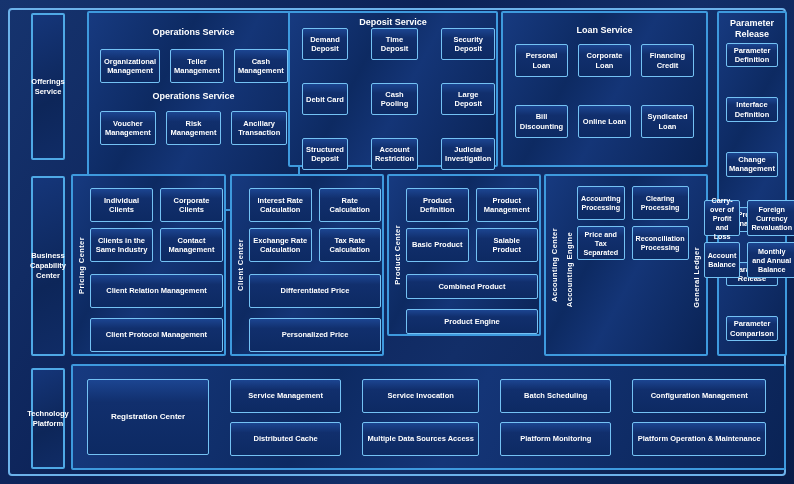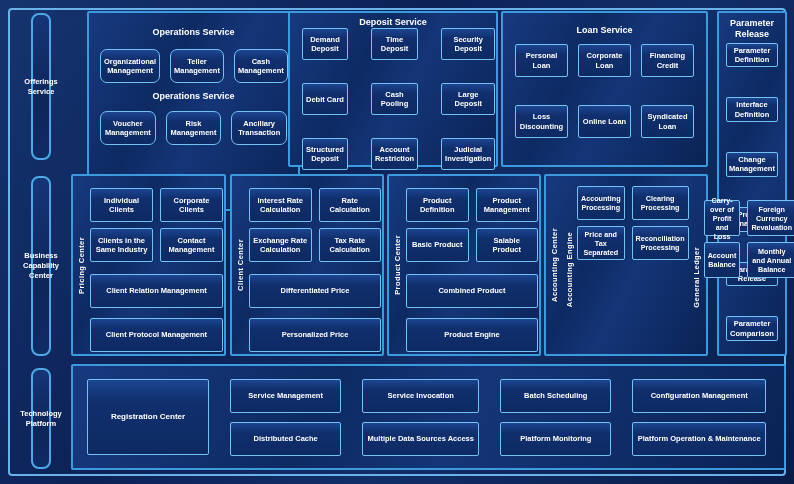--- a/index.html
+++ b/index.html
@@ -7,22 +7,22 @@
     position:relative; width:794px; height:484px; overflow:hidden;
     background: linear-gradient(125deg, #16346f 0%, #0c2257 38%, #122e68 62%, #081c48 100%);
     font-family:"Liberation Sans", sans-serif; color:#ffffff;
   }
   .frame {
     position:absolute; left:8px; top:8px; right:8px; bottom:8px;
     border:2px solid #6cb2ea; border-radius:4px; pointer-events:none;
   }
   
   .rail-box {
-    position:absolute; left:31px; width:20px; box-sizing:border-box;
-    border:2px solid #4fa9e6; border-radius:8px;
+    position:absolute; left:31px; width:34px; box-sizing:border-box;
+    border:2px solid #4fa9e6; border-radius:2px;
     background: linear-gradient(155deg, #15367a 0%, #0d2659 60%, #102c66 100%);
     display:flex; align-items:center; justify-content:center; text-align:center;
     font-weight:bold; font-size:7.5px; line-height:1.3; padding:2px;
   }
   
   .section {
     position:absolute; box-sizing:border-box;
     border:2px solid #3e9ade; border-radius:2px;
     background: linear-gradient(118deg, #173a80 0%, #0d2a62 35%, #143577 55%, #0a2355 100%);
   }
@@ -40,21 +40,21 @@
   }
   .vlabel {
     writing-mode: vertical-rl; transform: rotate(180deg);
     font-weight:bold; font-size:7.5px; letter-spacing:0.4px; white-space:nowrap;
     display:flex; align-items:center; justify-content:center;
   }
   
   #sec-operations { left:87px; top:11px; width:213px; height:200px; padding:4px 11px 0 11px; display:flex; flex-direction:column; }
   #sec-operations .sec-title { height:32px; }
   #sec-operations .brow { display:flex; gap:10px; height:34px; }
-  #sec-operations .brow .box { flex:1;border-radius:7px; }
+  #sec-operations .brow .box { flex:1; }
   #sec-operations .mid-label { height:28px; }
   
   #sec-deposit { left:288px; top:11px; width:210px; height:156px; padding:4px 12px 0 12px; display:flex; flex-direction:column; }
   #sec-deposit .sec-title { height:27px; }
   #sec-deposit .grid { display:grid; grid-template-columns:1fr 1fr 1fr; grid-auto-rows:32px; gap:23px; }
   
   #sec-loan { left:501px; top:11px; width:207px; height:156px; padding:4px 12px 0 12px; display:flex; flex-direction:column; }
   #sec-loan .sec-title { height:27px; }
   #sec-loan .grid { display:grid; grid-template-columns:1fr 1fr 1fr; grid-auto-rows:33px; column-gap:10px; row-gap:28px; }
   
@@ -63,21 +63,21 @@
   #sec-parameter .box { height:32px; margin-bottom:30px; }
   
   .cap-section { display:flex; }
   .cap-strip { width:17px; flex:0 0 17px; display:flex; align-items:center; justify-content:center; }
   .cap-body { flex:1; padding:12px 1px 0 0; display:flex; flex-direction:column; }
   .cap-grid { display:grid; grid-template-columns:1fr 1fr; grid-auto-rows:34px; gap:6px 7px; }
   .cap-wide1 { height:34px; margin-top:12px; }
   .cap-wide2 { height:34px; margin-top:10px; }
   #sec-pricing   { left:71px;  top:174px; width:155px; height:182px; }
   #sec-client    { left:230px; top:174px; width:154px; height:182px; }
-  #sec-product   { left:387px; top:174px; width:154px; height:182px; }
+  #sec-product   { left:387px; top:174px; width:154px; height:162px; }
   
   #sec-accounting { left:544px; top:174px; width:164px; height:182px; display:flex; }
   #sec-accounting .outer-strip { width:16px; flex:0 0 16px; display:flex; align-items:center; justify-content:center; }
   #sec-accounting .groups { flex:1; padding:10px 8px 0 0; display:flex; flex-direction:row; }
   .acct-group { display:flex; }
   .acct-strip { width:15px; flex:0 0 15px; display:flex; align-items:center; justify-content:center; }
   .acct-grid { flex:1; display:grid; grid-template-columns:1fr 1fr; gap:6px 7px; }
   #acct-g1 .acct-grid { grid-auto-rows:34px; }
   #acct-g2 { margin-top:14px; }
   #acct-g2 .acct-grid { grid-auto-rows:36px; }
@@ -137,21 +137,21 @@
       <div class="box">Judicial Investigation</div>
     </div>
   </div>
 
   <div class="section" id="sec-loan">
     <div class="sec-title">Loan Service</div>
     <div class="grid">
       <div class="box">Personal Loan</div>
       <div class="box">Corporate Loan</div>
       <div class="box">Financing Credit</div>
-      <div class="box">Loss Discounting</div>
+      <div class="box">Bill Discounting</div>
       <div class="box">Online Loan</div>
       <div class="box">Syndicated Loan</div>
     </div>
   </div>
 
   <div class="section" id="sec-parameter">
     <div class="sec-title">Parameter Release</div>
     <div class="box">Parameter Definition</div>
     <div class="box">Interface Definition</div>
     <div class="box">Change Management</div>

